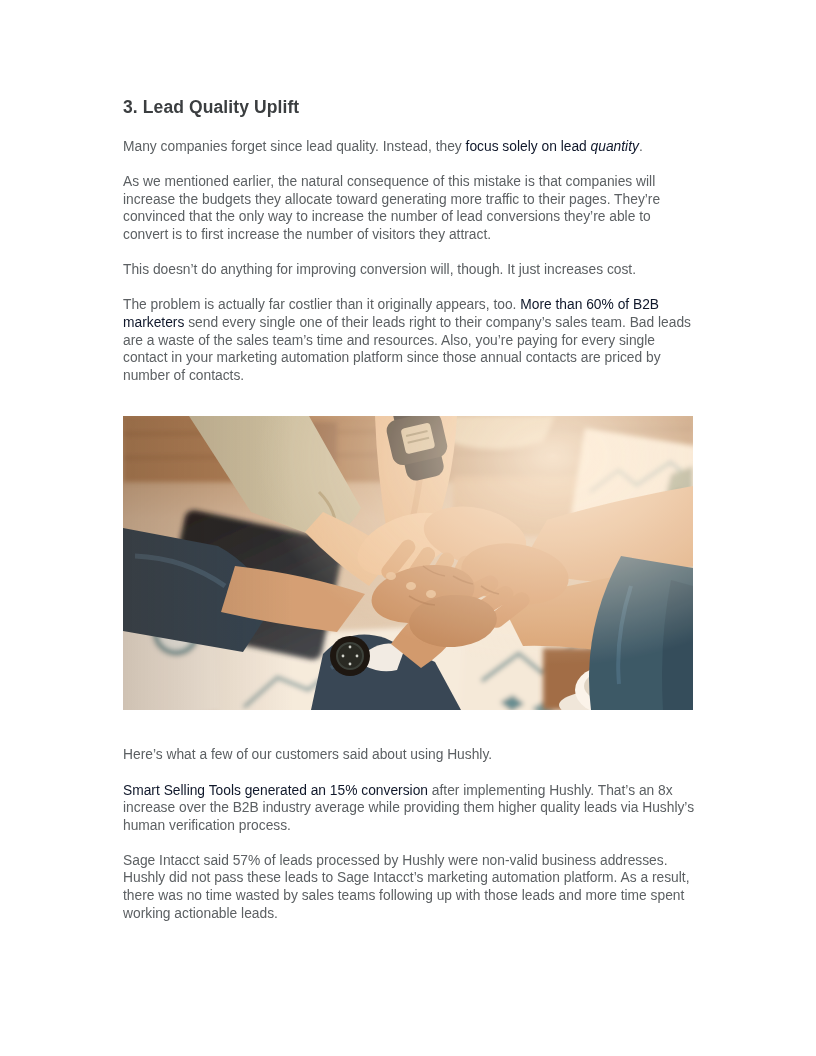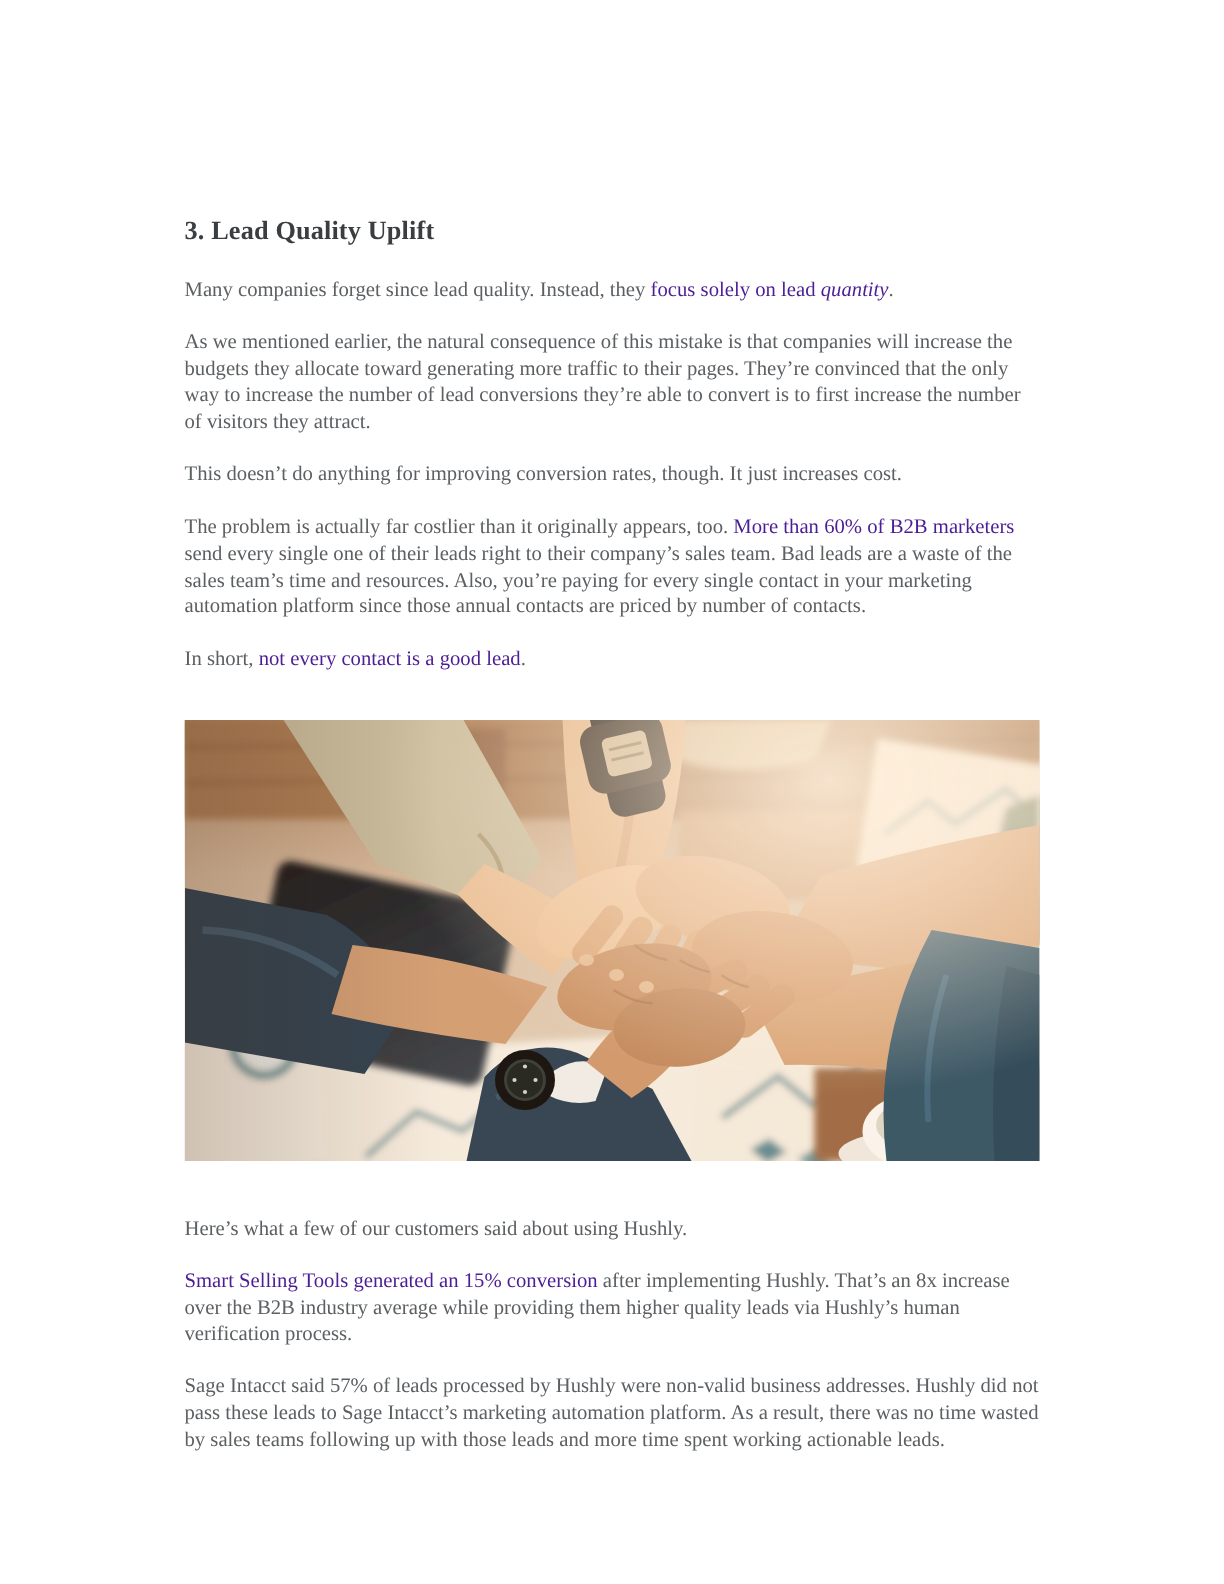--- a/index.html
+++ b/index.html
@@ -1,35 +1,34 @@
 <!DOCTYPE html>
 <html><head>
 <meta charset="utf-8">
 <style>
   html,body{margin:0;padding:0;background:#ffffff;}
   .page{
     position:relative;
     width:816px;height:923px;
     background:#ffffff;
-    font-family:Liberation Serif, serif;
+    font-family:Liberation Sans, sans-serif;
     overflow:hidden;
-    margin-top:46px;
   }
   .content{
     position:absolute;left:123px;top:97px;width:572px;
   }
   h2.section-heading{
     font-size:17.5px;font-weight:700;color:#3b3e40;
     margin:0 0 20px 0;letter-spacing:0.1px;
   }
   p.body-para{
     font-size:13.8px;line-height:17.6px;color:#5c6063;
     margin:0 0 17.6px 0;
   }
-  a.doc-link{color:#4c1d95;text-decoration:none;cursor:pointer;}
+  a.doc-link{color:#0f172a;text-decoration:none;cursor:pointer;}
   a.doc-link em{font-style:italic;}
   figure.photo-figure{
     margin:32px 0 36px 0;padding:0;width:570px;height:294px;
     line-height:0;
   }
   .page-number{
     position:absolute;left:64px;top:988px;
     font-size:13.5px;color:#1f1f1f;
   }
 </style>
@@ -38,25 +37,24 @@
 
 <div class="page">
   <div class="content">
 
     <h2 class="section-heading">3. Lead Quality Uplift</h2>
 
     <p class="body-para"><span>Many companies forget since lead quality. Instead, they </span><a class="doc-link"><span>focus solely on lead </span><em>quantity</em></a><span>.</span></p>
 
     <p class="body-para">As we mentioned earlier, the natural consequence of this mistake is that companies will increase the budgets they allocate toward generating more traffic to their pages. They’re convinced that the only way to increase the number of lead conversions they’re able to convert is to first increase the number of visitors they attract.</p>
 
-    <p class="body-para">This doesn’t do anything for improving conversion rates, though. It just increases cost.</p>
+    <p class="body-para">This doesn’t do anything for improving conversion will, though. It just increases cost.</p>
 
     <p class="body-para"><span>The problem is actually far costlier than it originally appears, too. </span><a class="doc-link">More than 60% of B2B marketers</a><span> send every single one of their leads right to their company’s sales team. Bad leads are a waste of the sales team’s time and resources. Also, you’re paying for every single contact in your marketing automation platform since those annual contacts are priced by number of contacts.</span></p>
 
-    <p class="body-para"><span>In short, </span><a class="doc-link">not every contact is a good lead</a><span>.</span></p>
 
     <figure class="photo-figure" role="img" aria-label="Overhead photo of teammates stacking their hands together over a desk covered with papers and charts">
       <svg width="570" height="294" viewBox="0 0 570 294" xmlns="http://www.w3.org/2000/svg">
         <defs>
           <linearGradient id="bg" x1="0" y1="0" x2="0" y2="1">
             <stop offset="0" stop-color="#b38862"></stop>
             <stop offset="0.35" stop-color="#d7bda2"></stop>
             <stop offset="1" stop-color="#e7dcc9"></stop>
           </linearGradient>
           <linearGradient id="tabletG" x1="0" y1="0" x2="1" y2="1">

